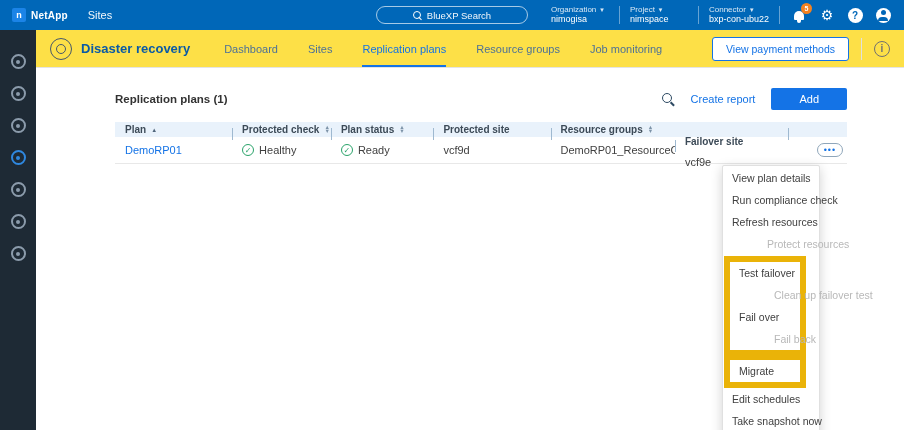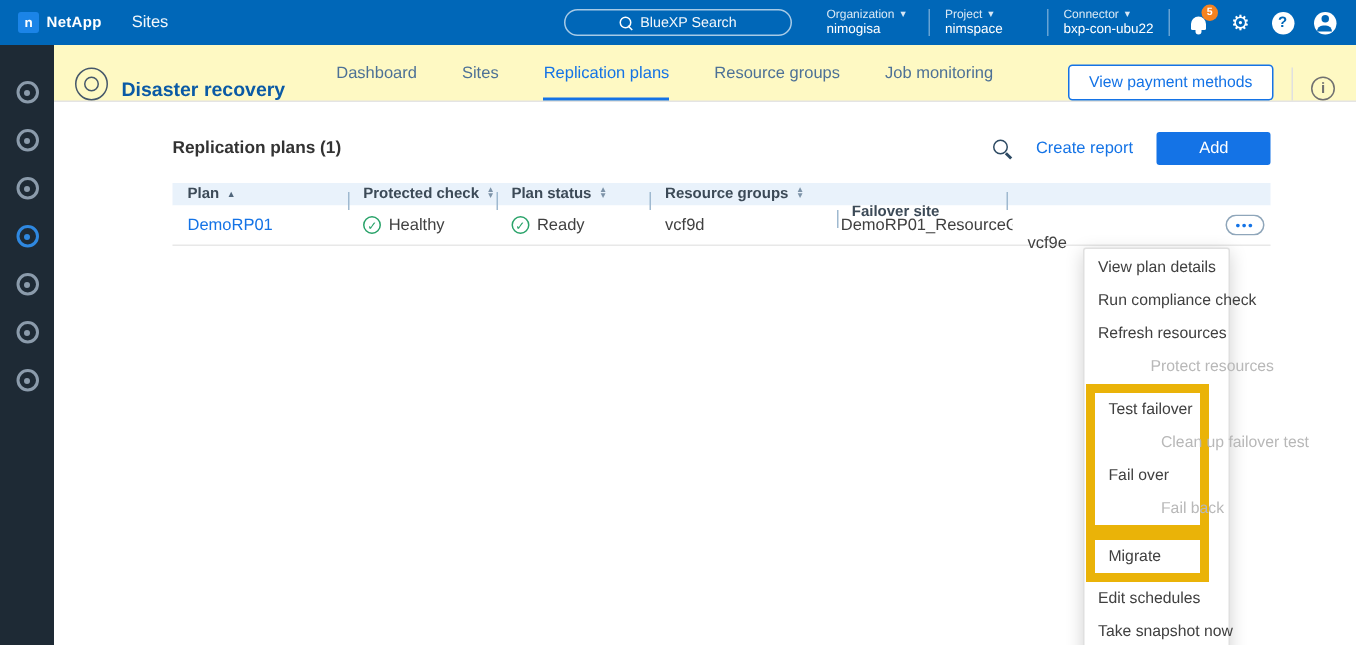--- a/index.html
+++ b/index.html
@@ -69,22 +69,22 @@
   .side-ic { width:15px; height:15px; border:2px solid #8b9bab; border-radius:50%;
     cursor:pointer; position:relative; }
   .side-ic::after { content:""; position:absolute; top:3.5px; left:3.5px; width:4px; height:4px;
     background:#8b9bab; border-radius:50%; }
   .side-ic.active { border-color:#2f88e0; }
   .side-ic.active::after { background:#2f88e0; }
 
   
   .subheader {
     position:absolute; top:30px; left:36px; width:868px; height:38px;
-    background:#fef9c3; border-bottom:1px solid #e4e4e4; display:flex;
-    align-items:flex-end; padding:0 14px;
+    background:#fde047; border-bottom:1px solid #e4e4e4; display:flex;
+    align-items:center; padding:0 14px;
   }
   .svc-icon { width:22px; height:22px; border:1.6px solid #46586a; border-radius:50%;
     position:relative; flex:none; }
   .svc-icon::after { content:""; position:absolute; top:5px; left:5px; width:8px; height:8px;
     border:1.6px solid #46586a; border-radius:50%; }
   .svc-title { font-size:13px; font-weight:bold; color:#0a5aa5; margin-left:9px; white-space:nowrap; }
   .tabs { display:flex; margin-left:34px; gap:30px; height:100%; }
   .tab { display:flex; align-items:center; font-size:11px; color:#4d7196;
     cursor:pointer; height:100%; border-bottom:2px solid transparent; padding-top:2px; }
   .tab.active { color:#1473e6; border-bottom-color:#1473e6; }
@@ -248,20 +248,23 @@
             <span>▼</span>
           </span>
       </div>
       <div class="th c3">
         <span>Plan status</span>
         <span class="sort-both">
             <span>▲</span>
             <span>▼</span>
           </span>
       </div>
+      <div class="th c4">
+        <span>Protected site</span>
+      </div>
       <div class="th c5">
         <span>Resource groups</span>
         <span class="sort-both">
             <span>▲</span>
             <span>▼</span>
           </span>
       </div>
       <div class="th c6">
         <span>Failover site</span>
       </div>

